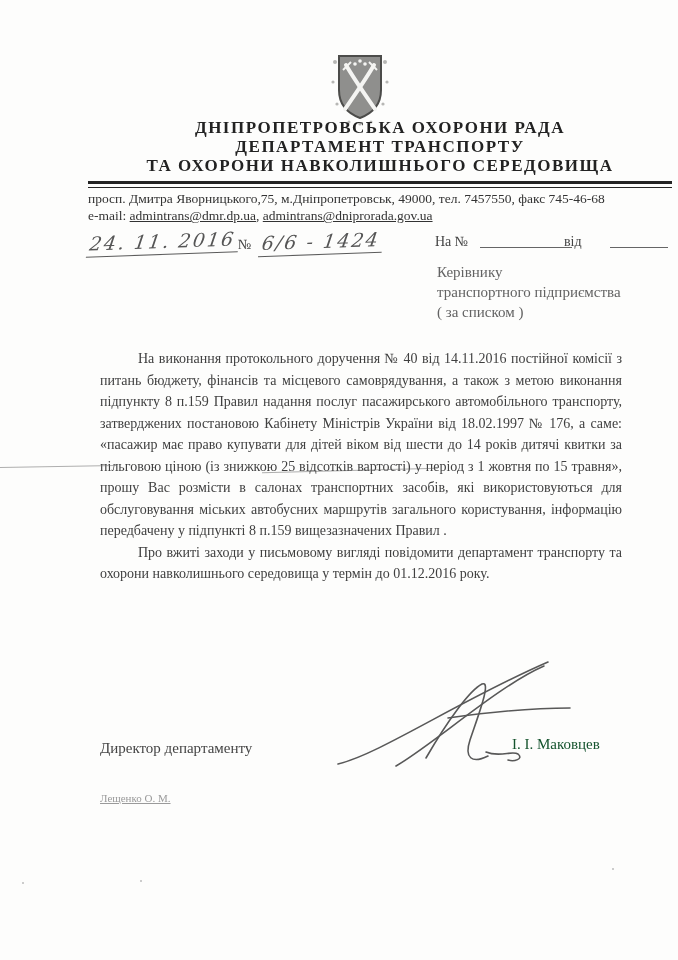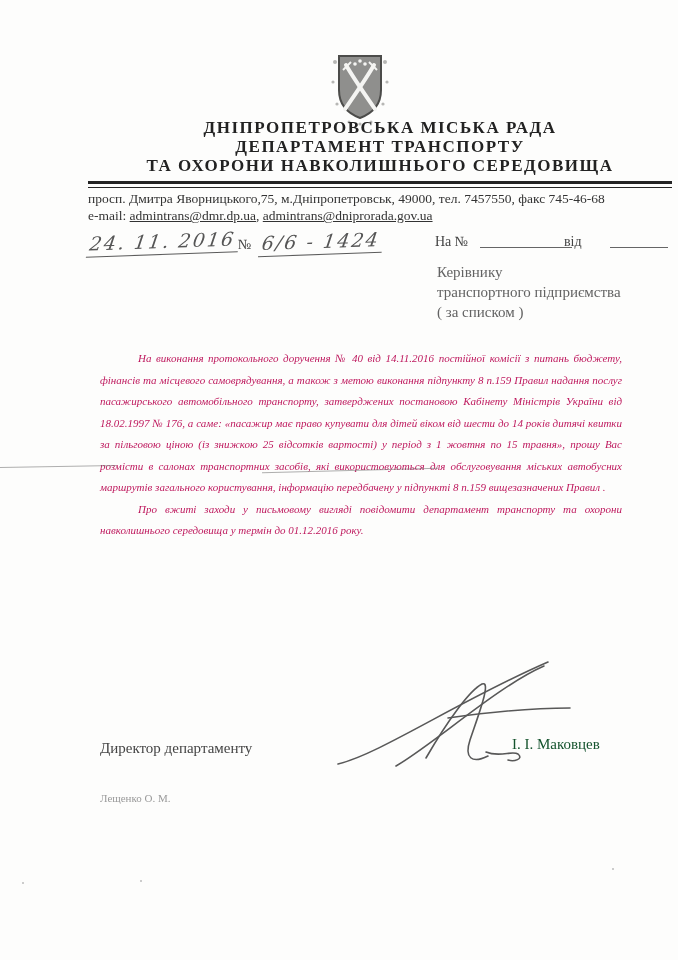--- a/index.html
+++ b/index.html
@@ -36,28 +36,28 @@
   .blank { display:inline-block; border-bottom:1px solid #666; height:13px; vertical-align:baseline; }
   .pos { position:absolute; }
   
   .addressee {
     position:absolute; left:437px; top:262px; width:220px;
     font-size:15px; line-height:20px; color:#636363;
   }
   
   .body-text {
     position:absolute; left:100px; top:348px; width:522px;
-    font-size:11px; line-height:21.5px; text-align:justify; color:#be185d;font-style:italic;
+    font-size:14px; line-height:21.5px; text-align:justify; color:#404040;
   }
   .body-text p { margin:0; text-indent:38px; }
   
   .sig-position { position:absolute; left:100px; top:740px; font-size:15px; color:#444; }
   .sig-name     { position:absolute; left:512px; top:736px; font-size:15px; color:#14532d; }
   .sig-svg      { position:absolute; left:330px; top:652px; width:256px; height:128px; }
-  .executor     { position:absolute; left:100px; top:792px; font-size:11px; color:#9a9a9a; }
+  .executor     { position:absolute; left:100px; top:792px; font-size:11px; color:#9a9a9a;text-decoration:underline; }
   
   .pen-line-a {
     position:absolute; left:0; top:466px; width:116px; height:0;
     border-top:1px solid rgba(110,110,110,.55); transform:rotate(-1deg);
   }
   .pen-line-b {
     position:absolute; left:262px; top:470px; width:176px; height:0;
     border-top:1px solid rgba(95,95,95,.5); transform:rotate(-1.5deg);
   }
   .speck { position:absolute; width:2px; height:2px; background:rgba(90,90,90,.4); border-radius:50%; }
@@ -90,21 +90,21 @@
       <path d="M14 18 L 22 10" stroke="#f4f4f2" stroke-width="2"></path>
       <path d="M48 18 L 40 10" stroke="#f4f4f2" stroke-width="2"></path>
 
       <circle cx="26" cy="12" r="1.8" fill="#f4f4f2"></circle>
       <circle cx="31" cy="9" r="1.8" fill="#f4f4f2"></circle>
       <circle cx="36" cy="12" r="1.8" fill="#f4f4f2"></circle>
     </svg>
   </div>
 
   <div class="org">
-    <div>ДНІПРОПЕТРОВСЬКА  МІСЬКА  РАДА</div>
+    <div>ДНІПРОПЕТРОВСЬКА  ОХОРОНИ  РАДА</div>
     <div>ДЕПАРТАМЕНТ ТРАНСПОРТУ</div>
     <div>ТА ОХОРОНИ НАВКОЛИШНЬОГО СЕРЕДОВИЩА</div>
   </div>
 
   <div class="rule"></div>
 
   <div class="contact">
     <div>просп. Дмитра Яворницького,75, м.Дніпропетровськ, 49000, тел. 7457550, факс 745-46-68</div>
     <div>
       <span>e-mail:</span>

